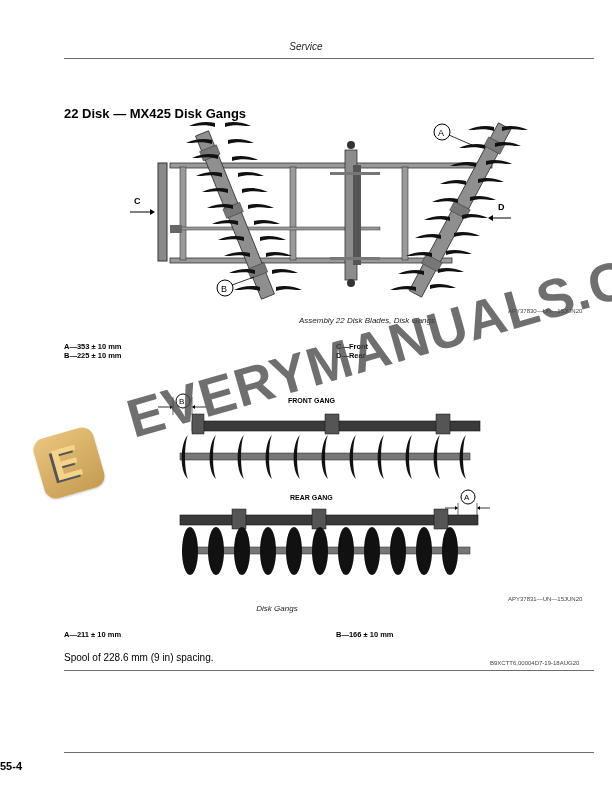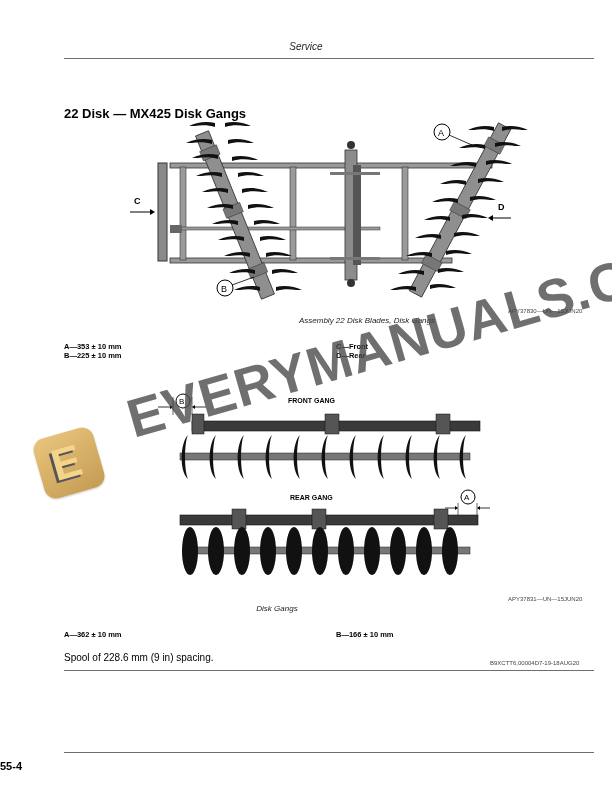--- a/index.html
+++ b/index.html
@@ -206,21 +206,21 @@
       <use href="#discR" x="258"></use>
         <use href="#discR" x="284"></use>
         <use href="#discR" x="310"></use>
     </g>
   </svg>
 </div>
 
 <div class="abs figid" style="top:596px; left:508px;">APY37831—UN—15JUN20</div>
 <div class="abs caption" style="top:604px; left:0; width:504px; text-align:center; padding-left:50px; box-sizing:border-box;">Disk Gangs</div>
 
-<div class="abs callout" style="top:630px; left:64px;">A—362 ± 10 mm</div>
+<div class="abs callout" style="top:630px; left:64px;">A—211 ± 10 mm</div>
 <div class="abs callout" style="top:630px; left:336px;">B—166 ± 10 mm</div>
 
 <div class="abs body-text" style="top:652px; left:64px;">Spool of 228.6 mm (9 in) spacing.</div>
 <div class="abs figid" style="top:660px; left:490px;">B9XCTT6,00004D7-19-18AUG20</div>
 <div class="abs rule" style="top:670px;"></div>
 
 <div class="abs rule" style="top:752px;"></div>
 <div class="abs page-num">55-4</div>
 
 <div class="abs wm-logo">

